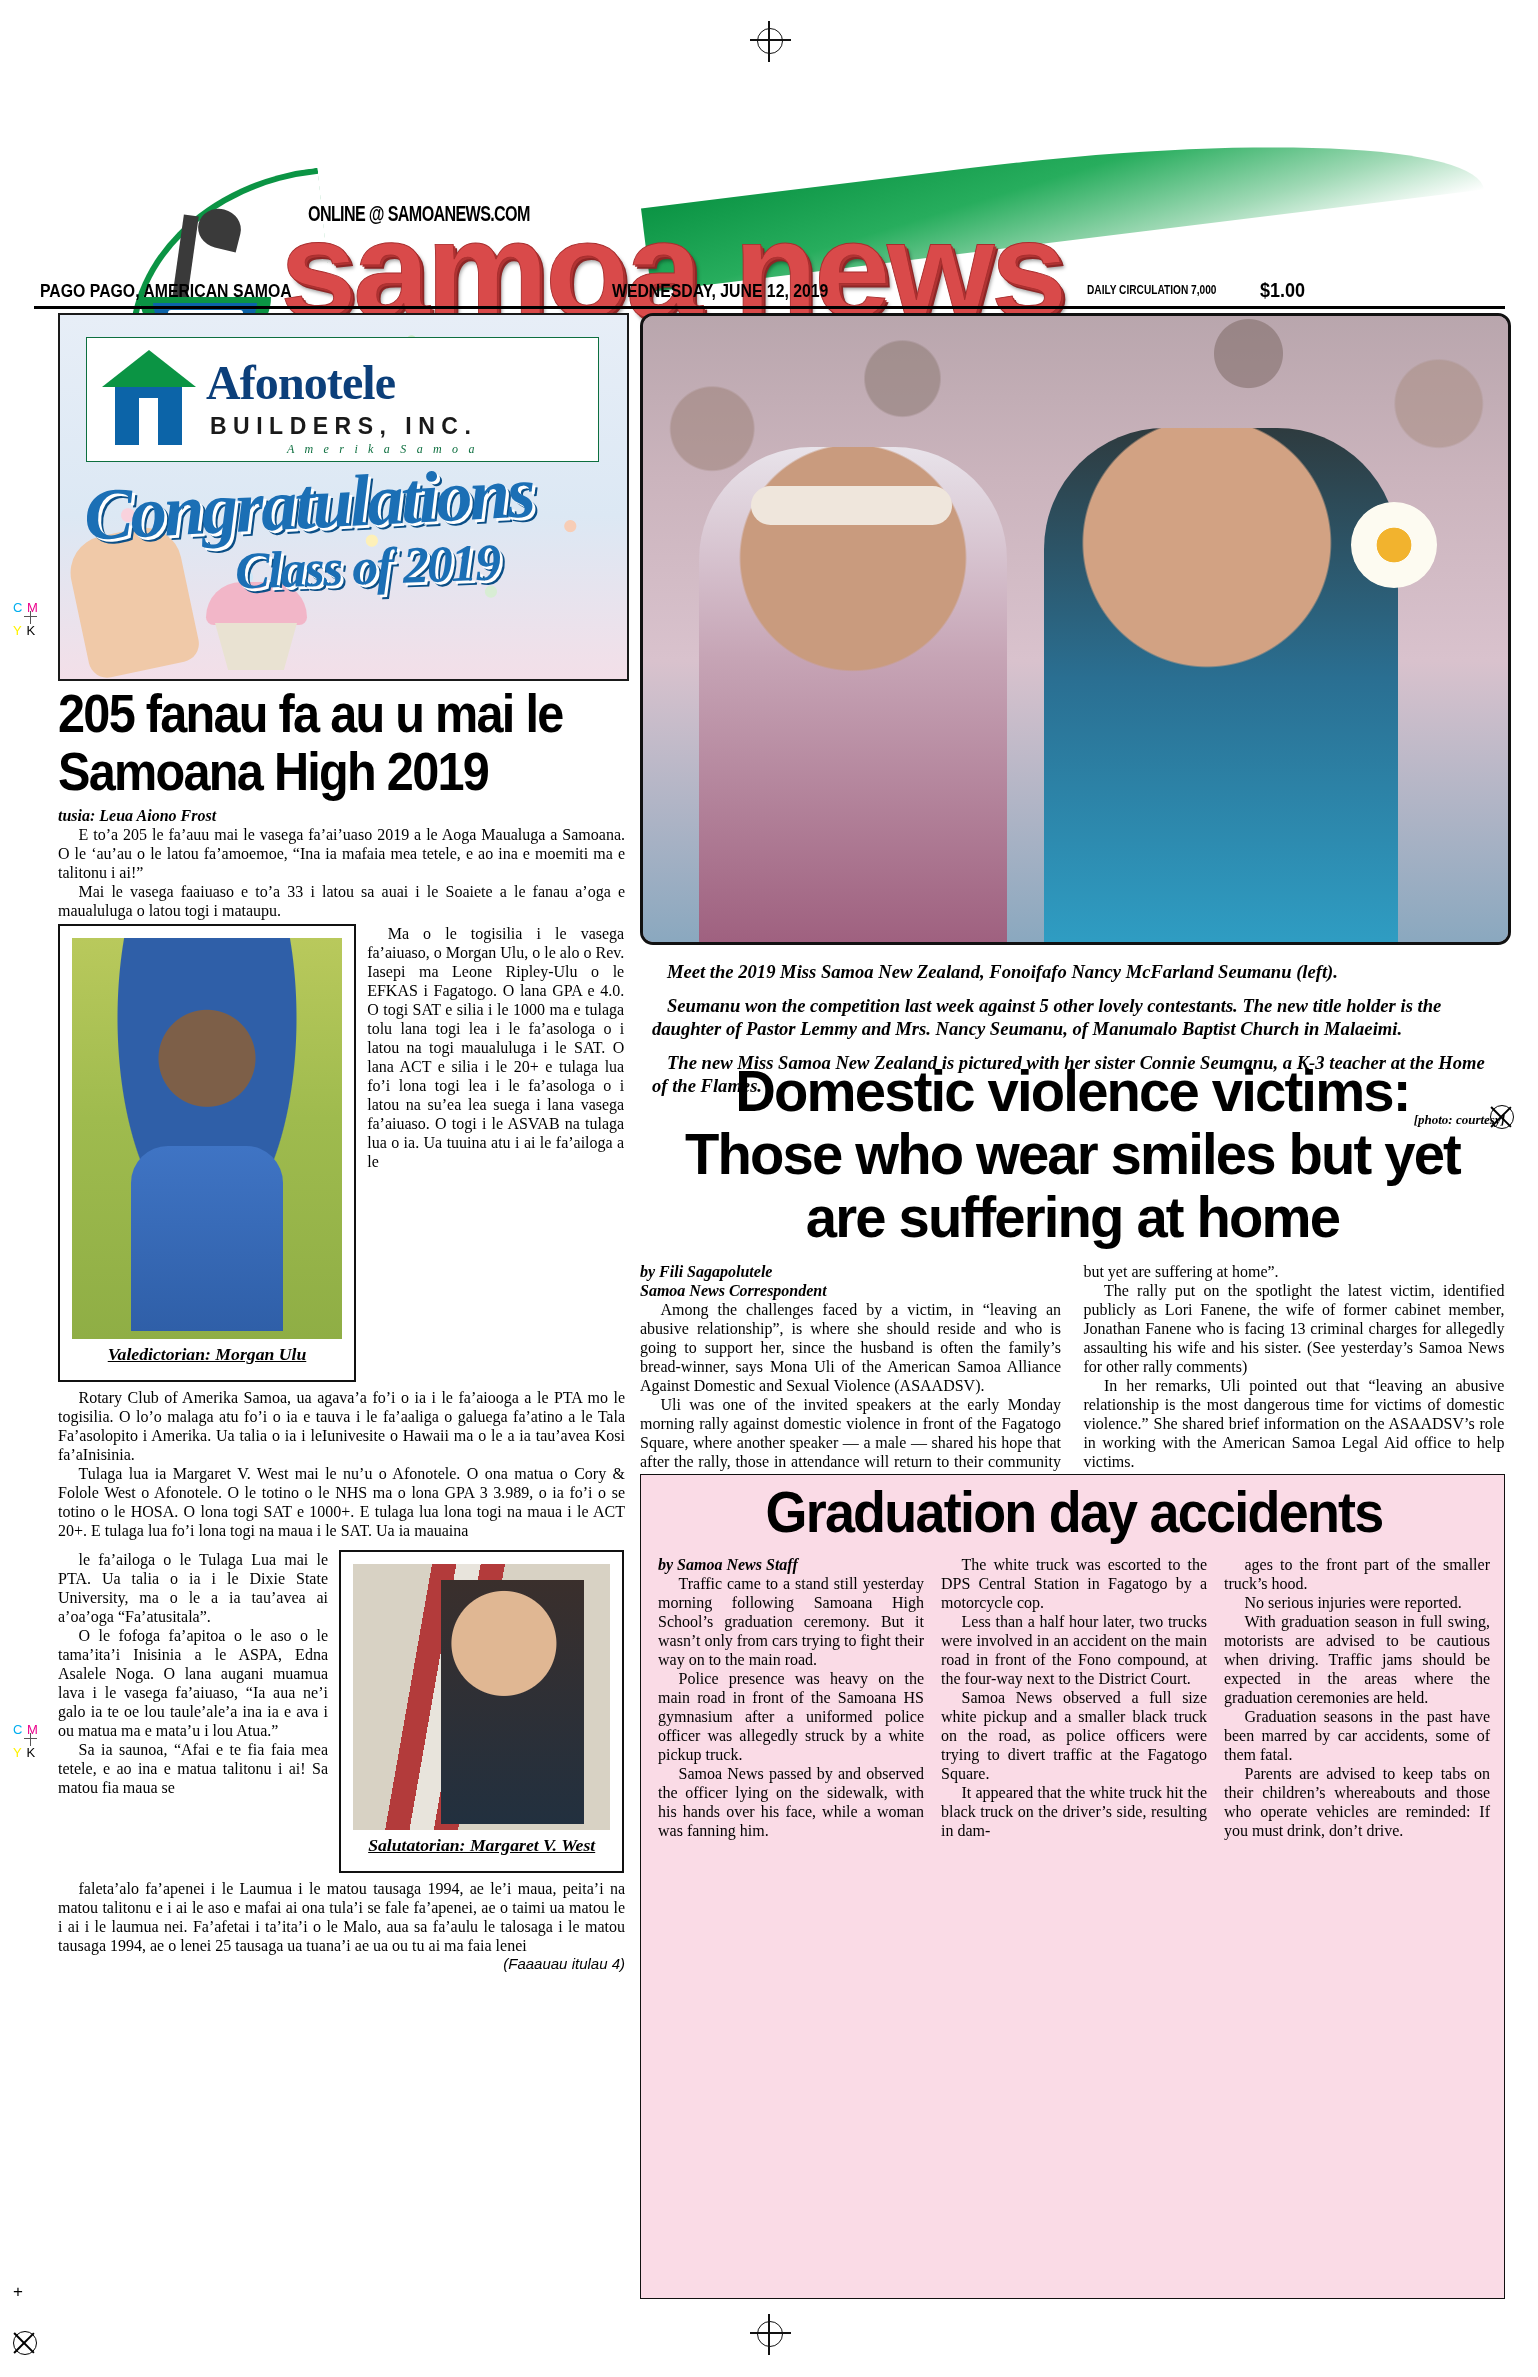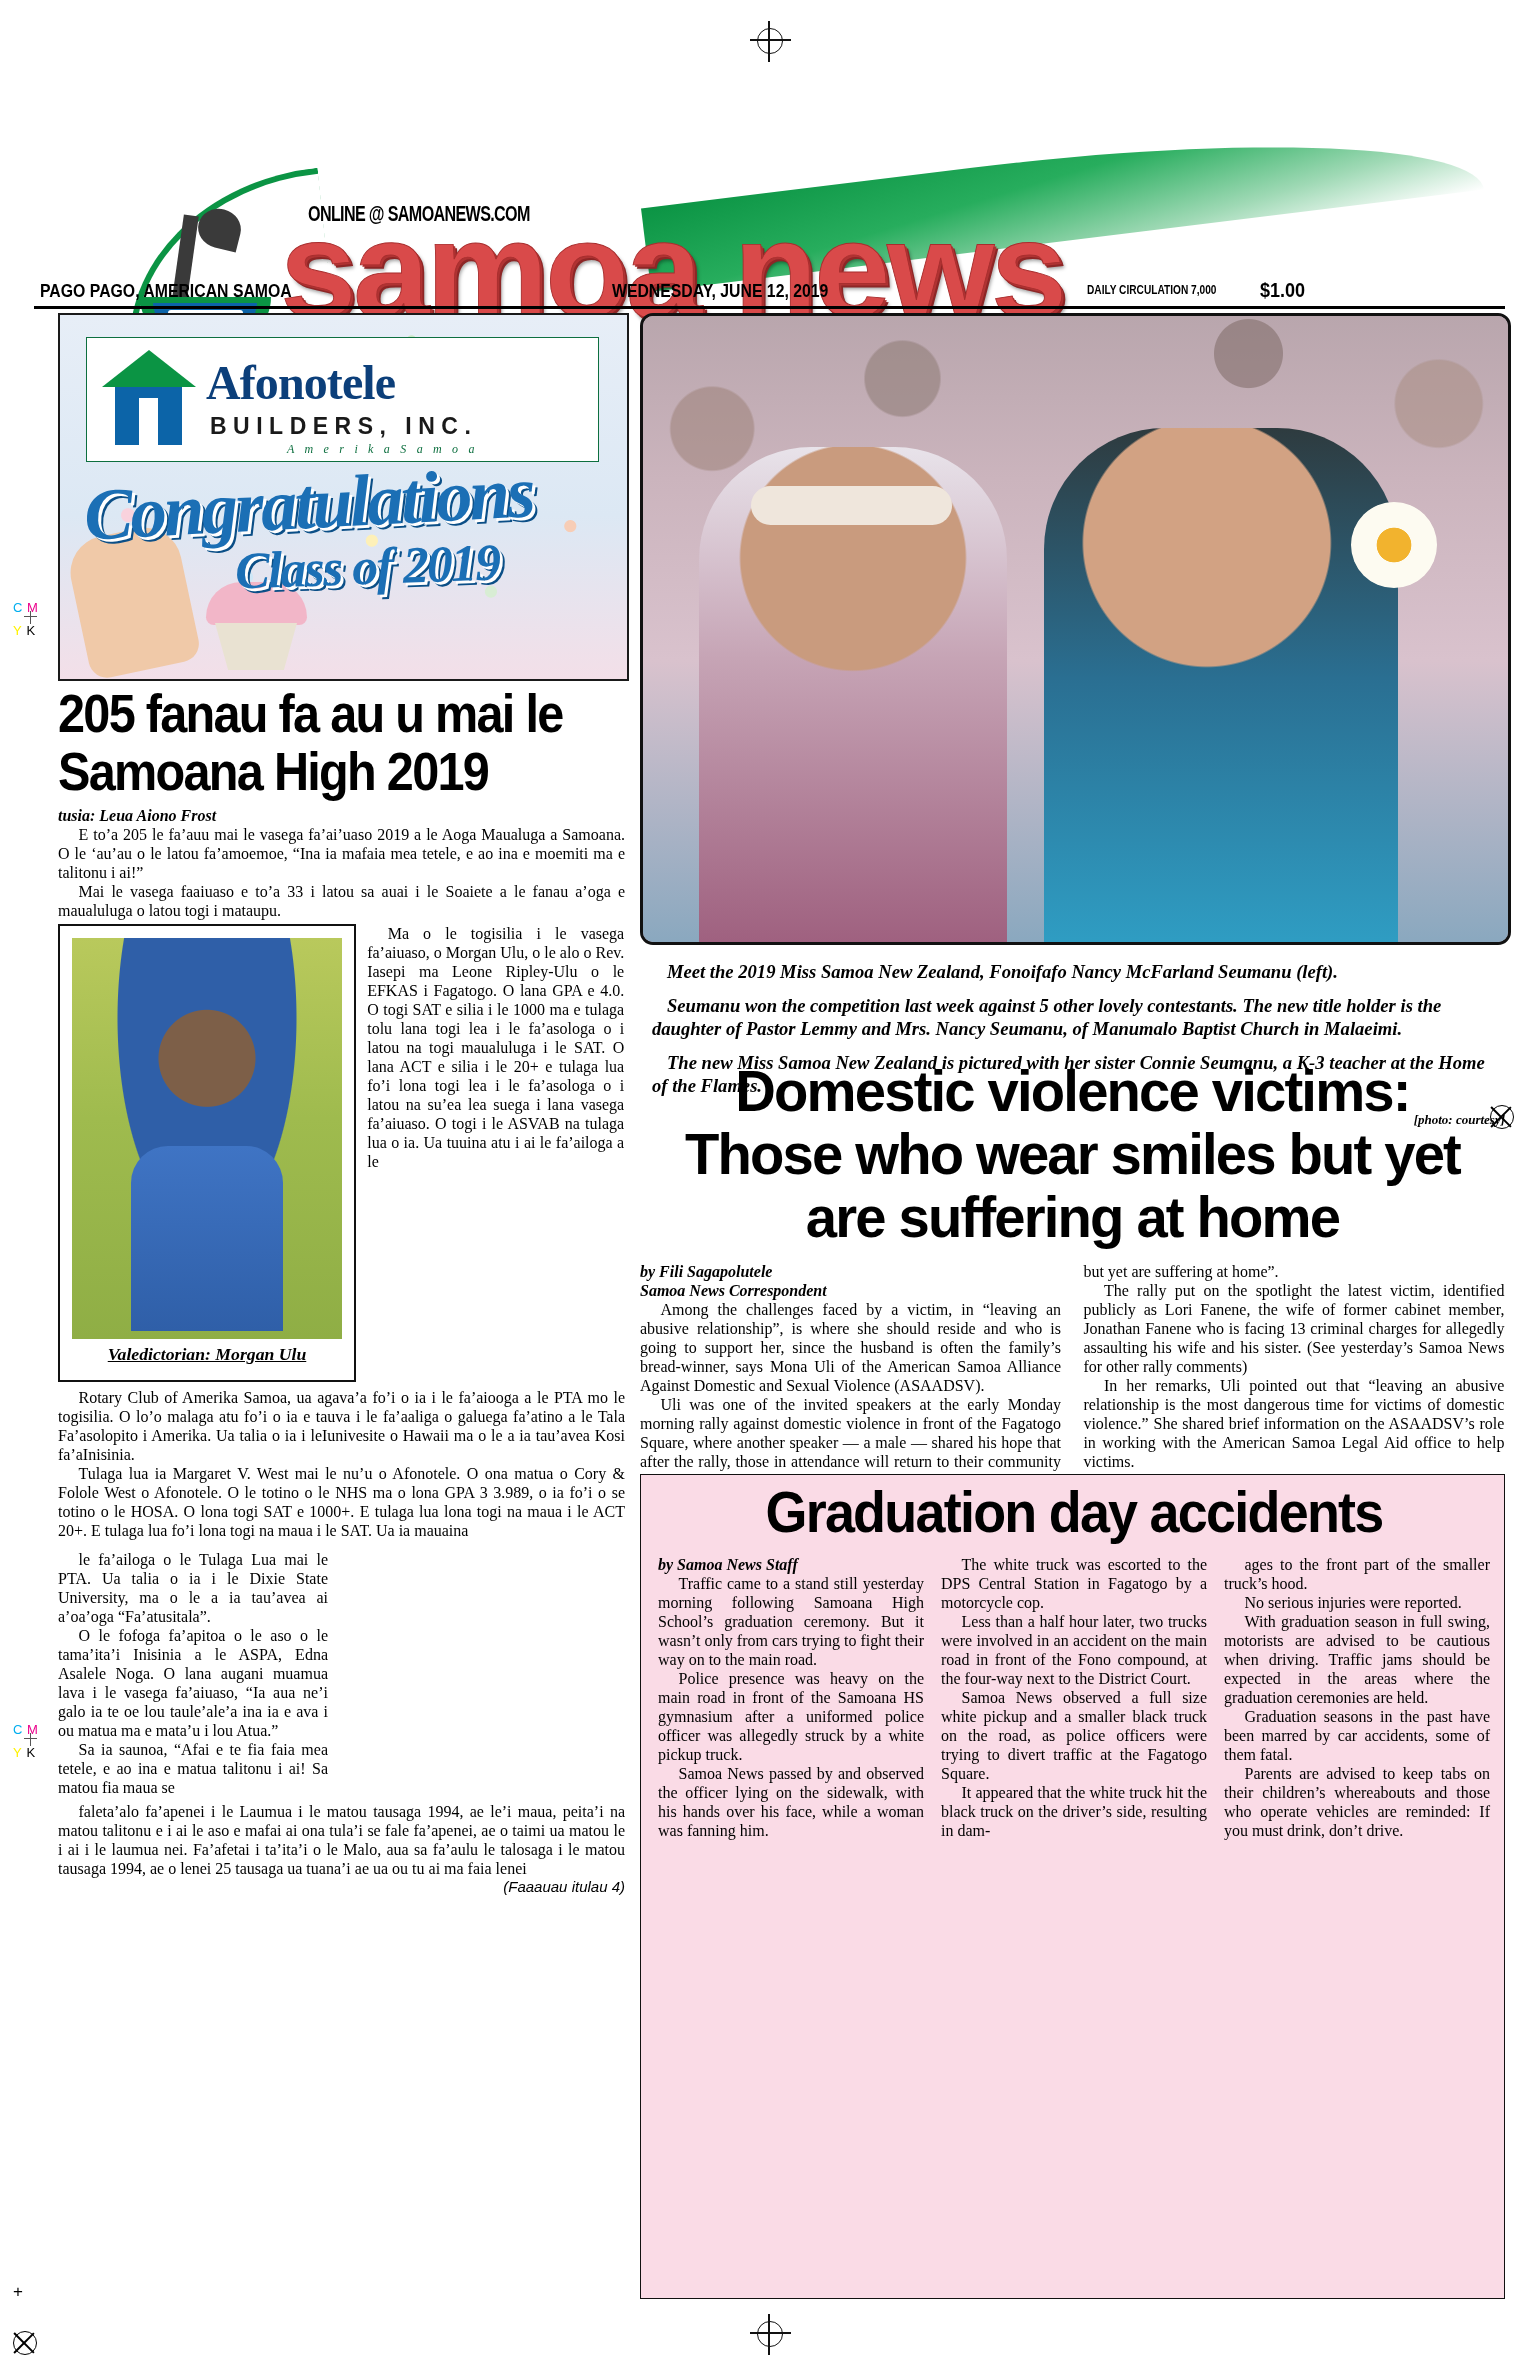--- a/index.html
+++ b/index.html
@@ -275,20 +275,26 @@
       <p>Rotary Club of Amerika Samoa, ua agava’a fo’i o ia i le fa’aiooga a le PTA mo le togisilia. O lo’o malaga atu fo’i o ia e tauva i le fa’aaliga o galuega fa’atino a le Tala Fa’asolopito i Amerika. Ua talia o ia i leIunivesite o Hawaii ma o le a ia tau’avea Kosi fa’aInisinia.</p>
       <p>Tulaga lua ia Margaret V. West mai le nu’u o Afonotele. O ona matua o Cory &amp; Folole West o Afonotele. O le totino o le NHS ma o lona GPA 3 3.989, o ia fo’i o se totino o le HOSA. O lona togi SAT e 1000+. E tulaga lua lona togi na maua i le ACT 20+. E tulaga lua fo’i lona togi na maua i le SAT. Ua ia mauaina</p>
     </div>
 
     <div class="colpair" style="margin-top:10px;">
       <div class="col-r bodytext" style="width:270px;">
         <p>le fa’ailoga o le Tulaga Lua mai le PTA. Ua talia o ia i le Dixie State University, ma o le a ia tau’avea ai a’oa’oga “Fa’atusitala”.</p>
         <p>O le fofoga fa’apitoa o le aso o le tama’ita’i Inisinia a le ASPA, Edna Asalele Noga. O lana augani muamua lava i le vasega fa’aiuaso, “Ia aua ne’i galo ia te oe lou taule’ale’a ina ia e ava i ou matua ma e mata’u i lou Atua.”</p>
         <p>Sa ia saunoa, “Afai e te fia faia mea tetele, e ao ina e matua talitonu i ai! Sa matou fia maua se</p>
       </div>
+      <div style="width:285px;">
+        <div class="photobox">
+          <div class="ph grad2"></div>
+          <div class="cap">Salutatorian: Margaret V. West</div>
+        </div>
+      </div>
     </div>
 
     <div class="bodytext" style="margin-top:5.6px;">
       <p>faleta’alo fa’apenei i le Laumua i le matou tausaga 1994, ae le’i maua, peita’i na matou talitonu e i ai le aso e mafai ai ona tula’i se fale fa’apenei, ae o taimi ua matou le i ai i le laumua nei. Fa’afetai i ta’ita’i o le Malo, aua sa fa’aulu le talosaga i le matou tausaga 1994, ae o lenei 25 tausaga ua tuana’i ae ua ou tu ai ma faia lenei</p>
     </div>
     <div class="contd">(Faaauau itulau 4)</div>
   </div>
 
   <div id="mainphoto">
     <div class="bg"></div>

